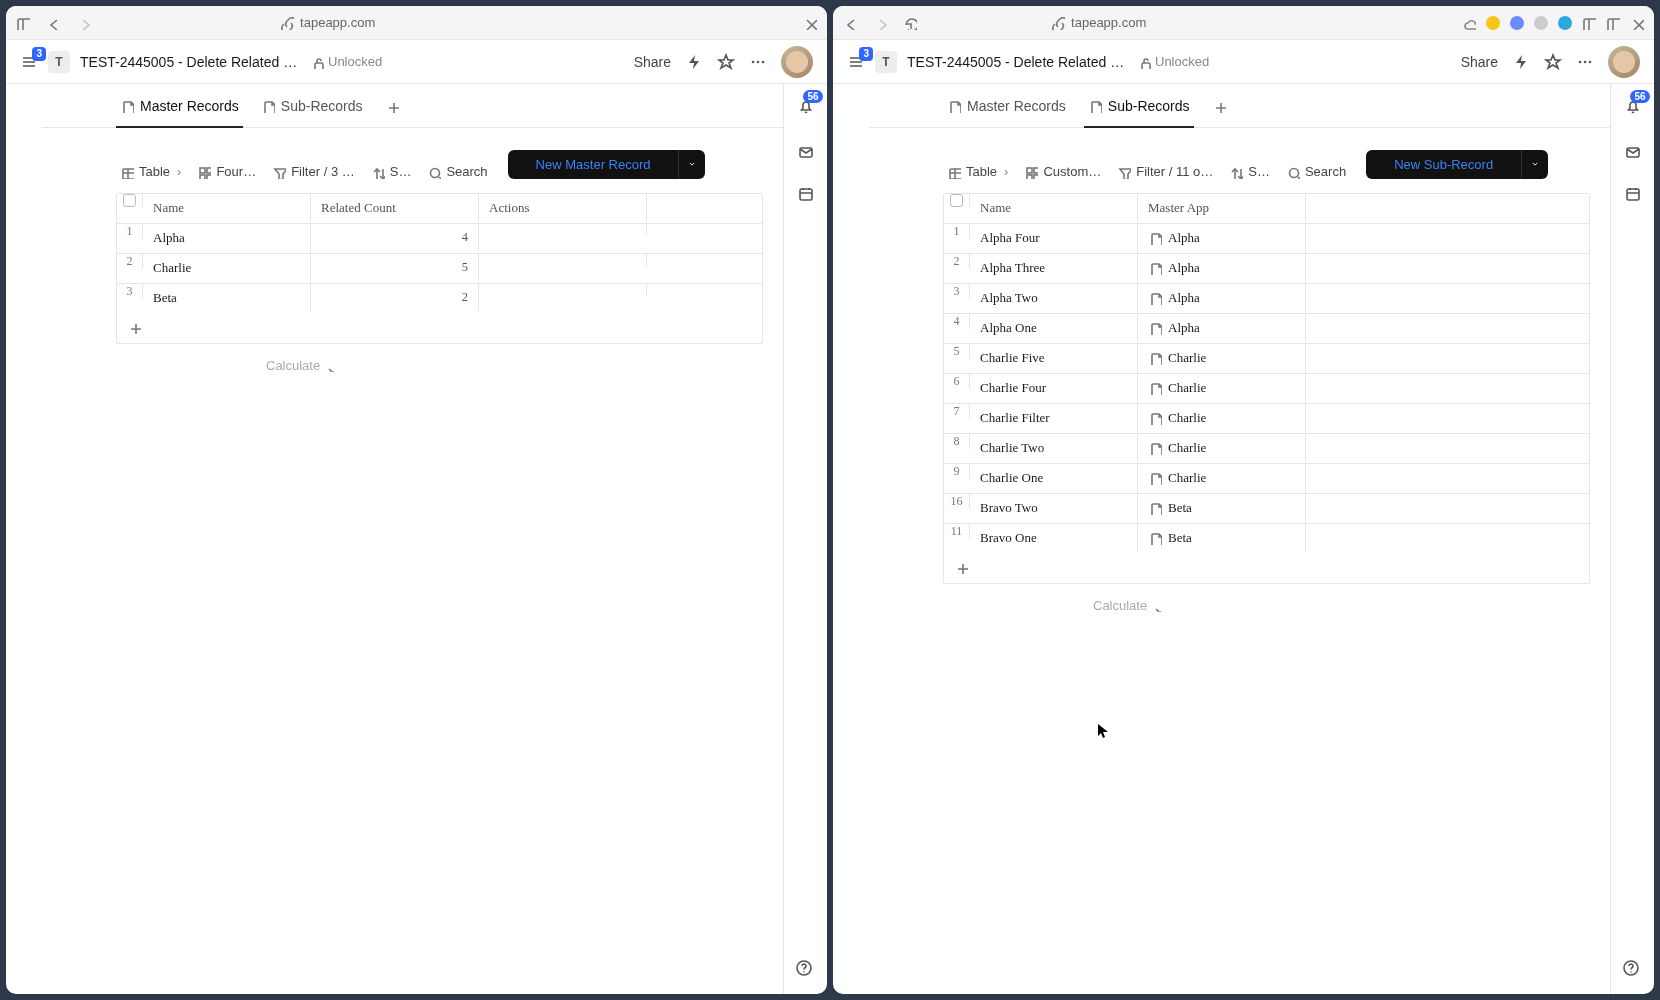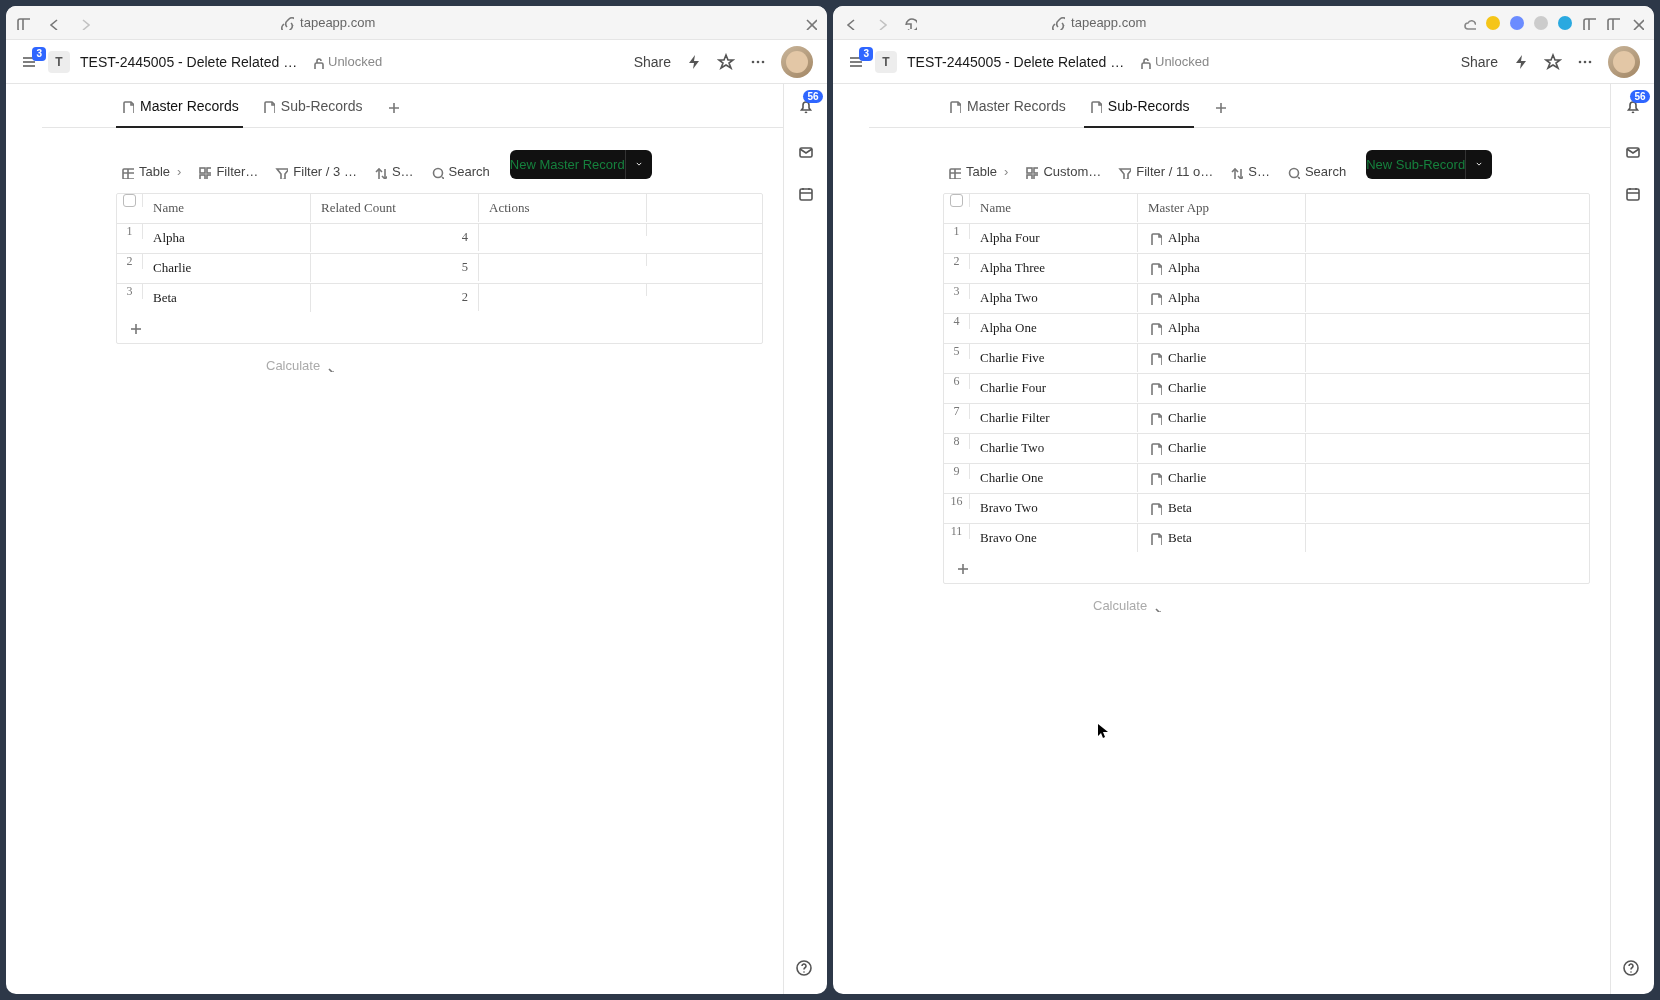--- a/index.html
+++ b/index.html
@@ -102,21 +102,21 @@
   .tab { display:flex; align-items:center; gap:6px; height:100%; color:#555; font-size:14px; position:relative; cursor:pointer;}
   .tab.active { color:#111; font-weight:500;}
   .tab.active::after { content:""; position:absolute; bottom:-1px; left:-4px; right:-4px; height:2px; background:#222;}
   .tab-add { color:#999; }
 
   
   .toolbar { display:flex; align-items:flex-end; gap:16px; padding: 22px 20px 14px 78px; font-size:13px; color:#444; white-space:nowrap;}
   .tool { display:flex; align-items:center; gap:5px; cursor:pointer;}
   .tool .chev::after{ content:"›"; color:#888; margin-left:2px;}
   .new-btn { display:flex; align-items:center; margin-left:4px;}
-  .new-btn .main { background:#111; color:#15803d; padding:7px 0; border-radius:6px 0 0 6px; font-size:13px; font-weight:500;}
+  .new-btn .main { background:#111; color:#3b82f6; padding:7px 28px; border-radius:6px 0 0 6px; font-size:13px; font-weight:500;}
   .new-btn .drop { background:#111; color:#fff; padding:7px 8px; border-radius:0 6px 6px 0; border-left:1px solid #333;}
   .new-btn .drop svg { width:10px; height:10px; stroke:#fff;}
 
   
   .grid { margin: 0 20px 0 74px; border:1px solid var(--border); border-radius:2px; }
   .grid-row { display:flex; border-bottom:1px solid var(--border); min-height:30px; align-items:flex-start;font-family:Liberation Serif, serif;}
   .grid-row:last-child { border-bottom:none;}
   .cell { border-right:1px solid var(--border); padding:6px 10px; display:flex; align-items:center; font-size:13px;}
   .cell.num { justify-content:flex-end; color:#555; font-size:12.5px;}
   .cell.chk { width:26px; justify-content:center; padding:0;}
@@ -320,21 +320,21 @@
           <svg class="ic-sm">
               <use href="#i-table"></use>
             </svg>
           <span>Table</span>
             <span class="chev"></span>
         </div>
         <div class="tool">
           <svg class="ic-sm">
               <use href="#i-grid"></use>
             </svg>
-          <span>Filter…</span>
+          <span>Four…</span>
         </div>
         <div class="tool">
           <svg class="ic-sm">
               <use href="#i-filter"></use>
             </svg>
           <span>Filter / 3 …</span>
         </div>
         <div class="tool">
           <svg class="ic-sm">
               <use href="#i-sort"></use>

